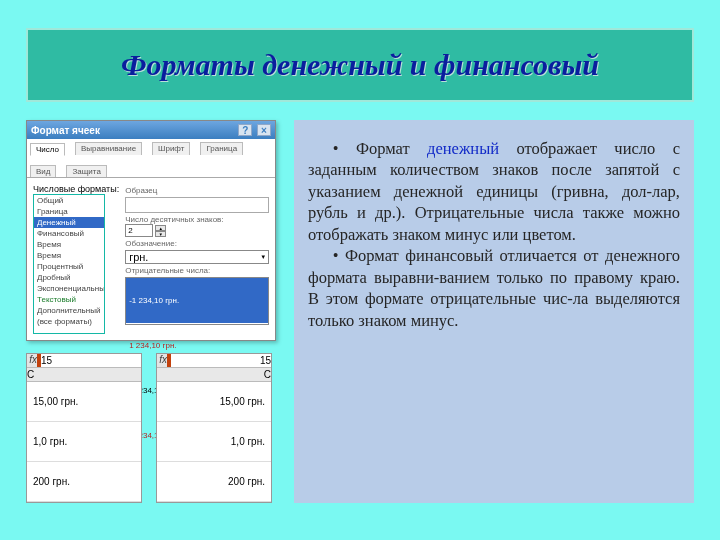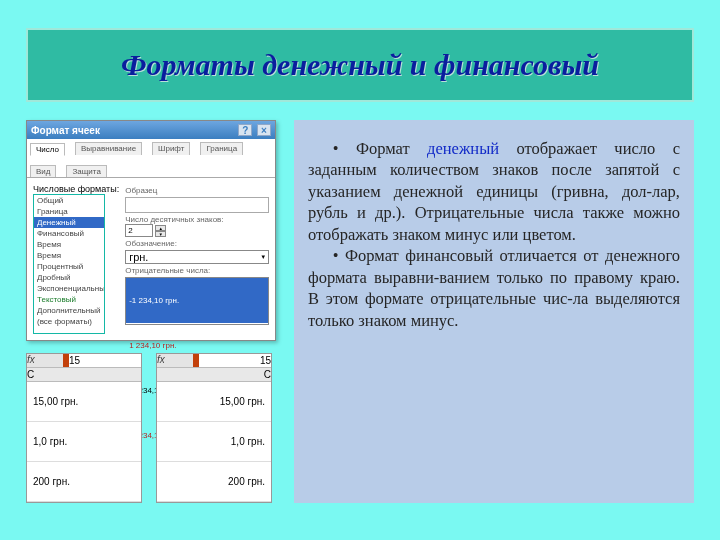--- a/index.html
+++ b/index.html
@@ -33,21 +33,21 @@
 .sel-box{border:1px solid #888;height:14px;font-size:11px;padding:1px 3px;display:flex;justify-content:space-between;align-items:center;margin:2px 0}
 .sel-box::after{content:"▾";font-size:7px}
 .neg-list{border:1px solid #888;height:48px;margin-top:2px}
 .neg-list div{font-size:8px;padding:18px 3px}
 .neg-list .hl{background:#3169c6;color:#fff}
 .neg-list .red{color:#b91e1e}
 
 .tables{display:flex;gap:14px;margin-top:12px}
 .mini{border:1px solid #999;font-family:Arial,sans-serif;font-size:10px;background:#fff;width:116px}
 .fx-row{display:flex;border-bottom:1px solid #bbb;background:#fff}
-.fx-row .fx{width:42px;background:#e4e4e4;border-right:6px solid #c2410c;text-align:left;font-style:italic;color:#444}
+.fx-row .fx{width:14px;background:#e4e4e4;border-right:4px solid #c2410c;text-align:right;font-style:italic;color:#444}
 .fx-row .val{flex:1;padding:1px 0}
 .hdr-row{display:flex;background:#e8e8e8;border-bottom:1px solid #bbb}
 .hdr-row div{flex:1;text-align:center;padding:1px 0}
 .data-row{display:flex;border-bottom:1px solid #ddd}
 .data-row div{flex:1;padding:14px 6px}
 .l-align div{text-align:left}
 .r-align div{text-align:right}
 </style>
 </head>
 <body>

